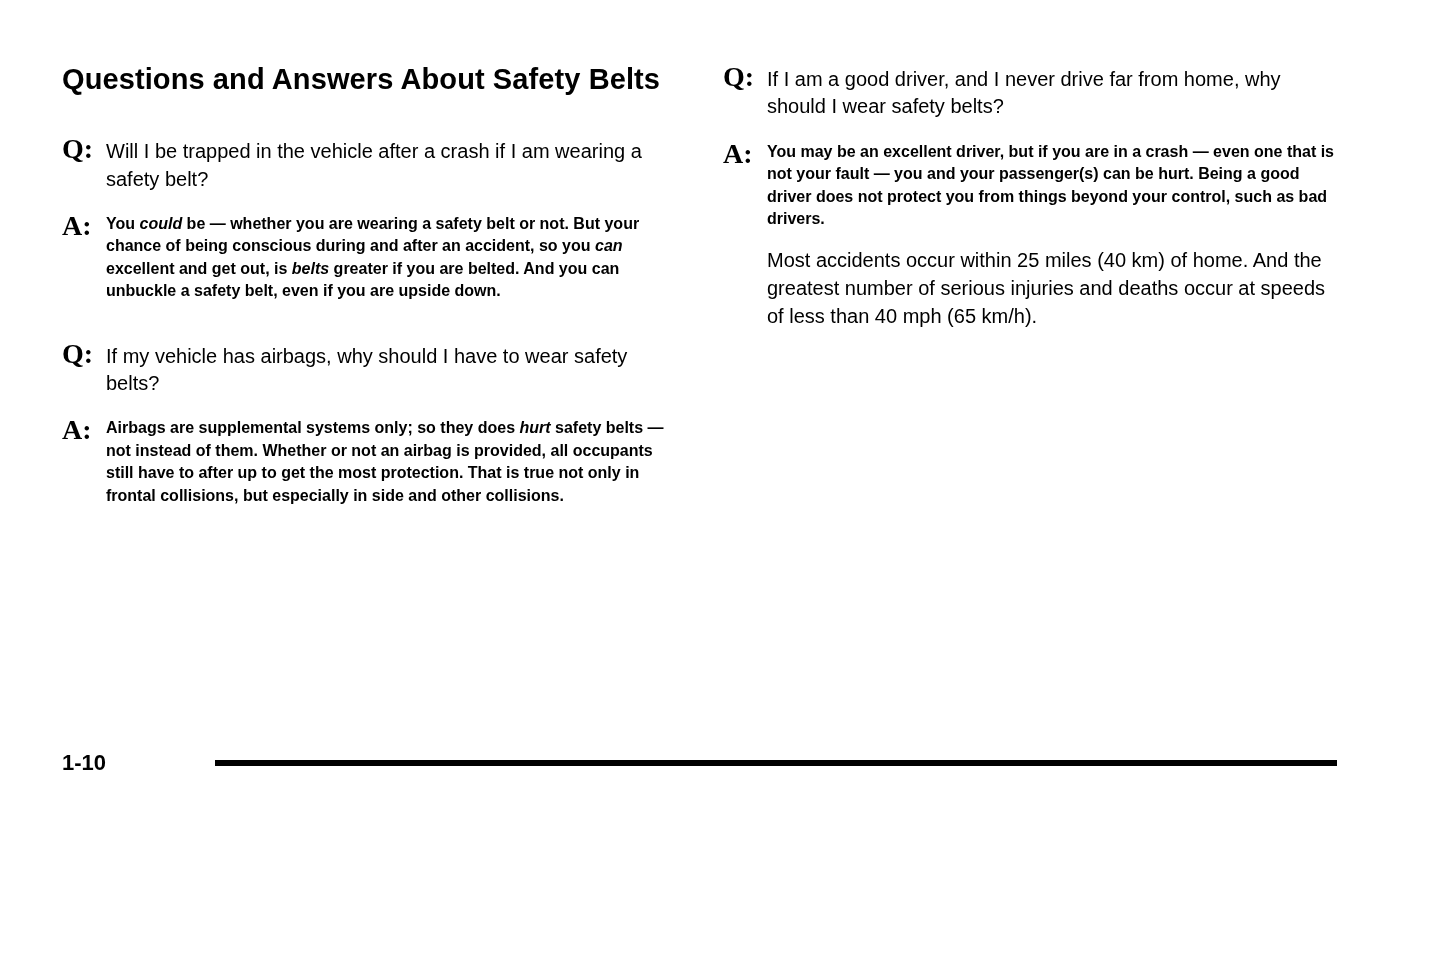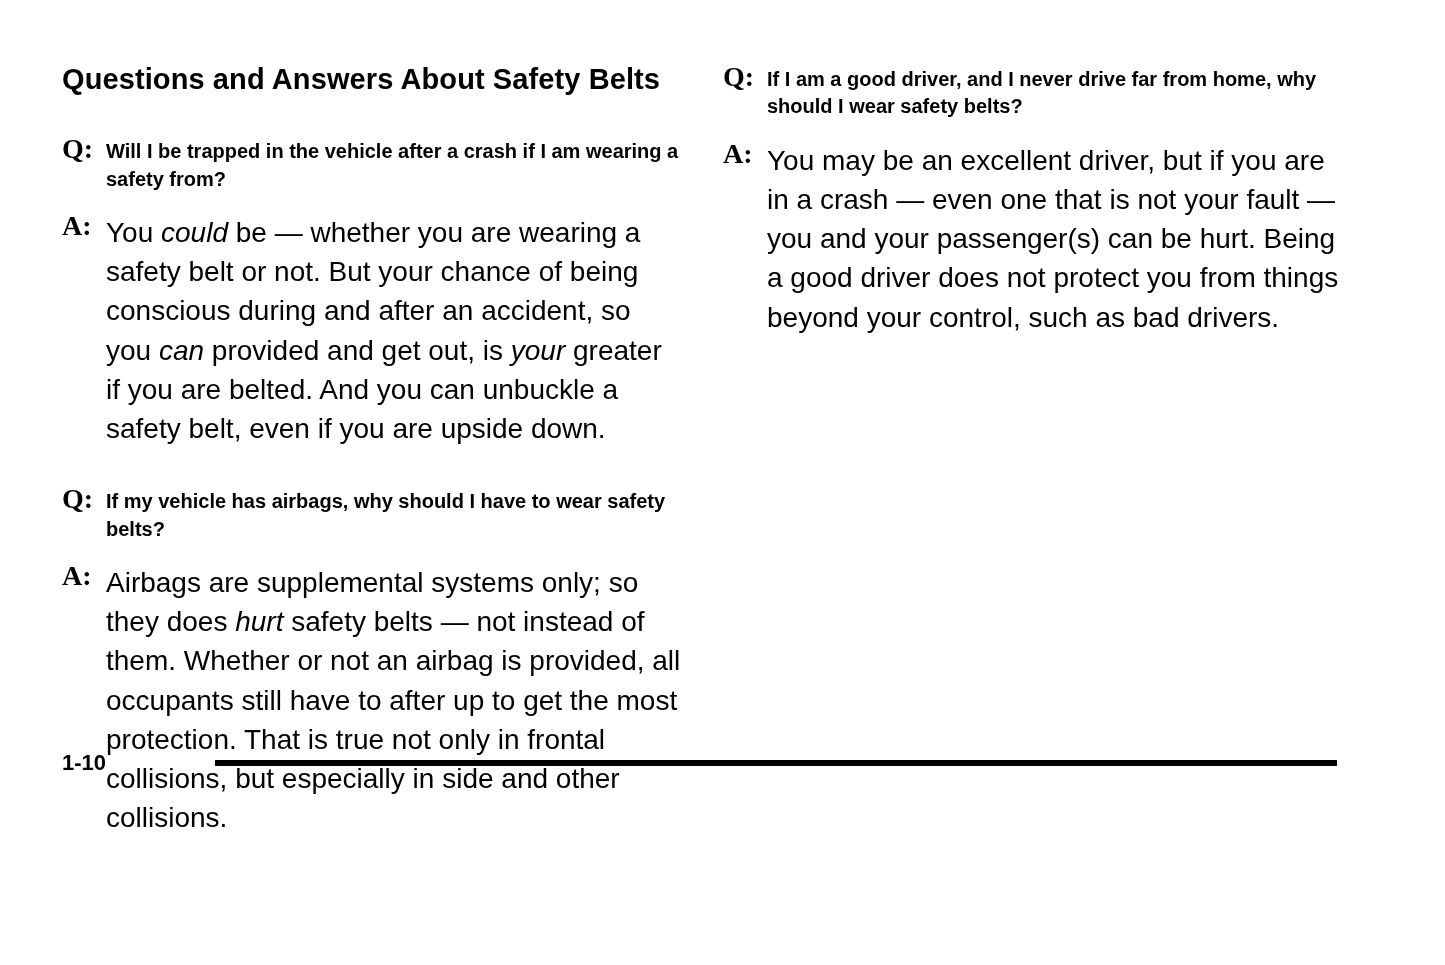--- a/index.html
+++ b/index.html
@@ -54,28 +54,28 @@
     font-size: 28px;
     font-weight: bold;
     line-height: 1;
     width: 44px;
     flex: 0 0 44px;
     padding-top: 3px;
   }
   .marker.q { letter-spacing: 0px; }
   .qa-text-q {
     font-size: 20px;
-    font-weight: bold;
+    font-weight: normal;
     line-height: 1.37;
     flex: 1;
     padding-top: 6px;
   }
   .qa-text-a {
-    font-size: 28px;
-    font-weight: normal;
+    font-size: 16px;
+    font-weight: bold;
     line-height: 1.4;
     flex: 1;
     padding-top: 4px;
   }
   .qa-text-a em, .qa-text-q em {
     font-style: italic;
     text-align: center;
   }
   .extra-para {
     font-size: 20px;
@@ -111,25 +111,25 @@
 
 <div class="page">
 
   <div class="col col-left">
 
     <h1 class="section-title">Questions and Answers About Safety Belts</h1>
 
     <div class="qa-block">
       <div class="qa-row">
         <div class="marker q">Q:</div>
-        <div class="qa-text-q">Will I be trapped in the vehicle after a crash if I am wearing a safety from?</div>
+        <div class="qa-text-q">Will I be trapped in the vehicle after a crash if I am wearing a safety belt?</div>
       </div>
       <div class="qa-row">
         <div class="marker a">A:</div>
-        <div class="qa-text-a"><span>You </span><em>could</em><span> be — whether you are wearing a safety belt or not. But your chance of being conscious during and after an accident, so you </span><em>can</em><span> provided and get out, is </span><em>your</em><span> greater if you are belted. And you can unbuckle a safety belt, even if you are upside down.</span></div>
+        <div class="qa-text-a"><span>You </span><em>could</em><span> be — whether you are wearing a safety belt or not. But your chance of being conscious during and after an accident, so you </span><em>can</em><span> excellent and get out, is </span><em>belts</em><span> greater if you are belted. And you can unbuckle a safety belt, even if you are upside down.</span></div>
       </div>
     </div>
 
     <div class="spacer-block"></div>
 
     <div class="qa-block">
       <div class="qa-row">
         <div class="marker q">Q:</div>
         <div class="qa-text-q">If my vehicle has airbags, why should I have to wear safety belts?</div>
       </div>
@@ -145,20 +145,21 @@
 
     <div class="qa-block">
       <div class="qa-row">
         <div class="marker q">Q:</div>
         <div class="qa-text-q">If I am a good driver, and I never drive far from home, why should I wear safety belts?</div>
       </div>
       <div class="qa-row">
         <div class="marker a">A:</div>
         <div class="qa-text-a"><span>You may be an excellent driver, but if you are in a crash — even one that is not your fault — you and your passenger(s) can be hurt. Being a good driver does not protect you from things beyond your control, such as bad drivers.</span></div>
       </div>
+      <p class="extra-para">Most accidents occur within 25 miles (40 km) of home. And the greatest number of serious injuries and deaths occur at speeds of less than 40 mph (65 km/h).</p>
     </div>
 
   </div>
 
   <div class="footer">
     <div class="page-number">1-10</div>
     <div class="footer-rule"></div>
   </div>
 
 </div>

